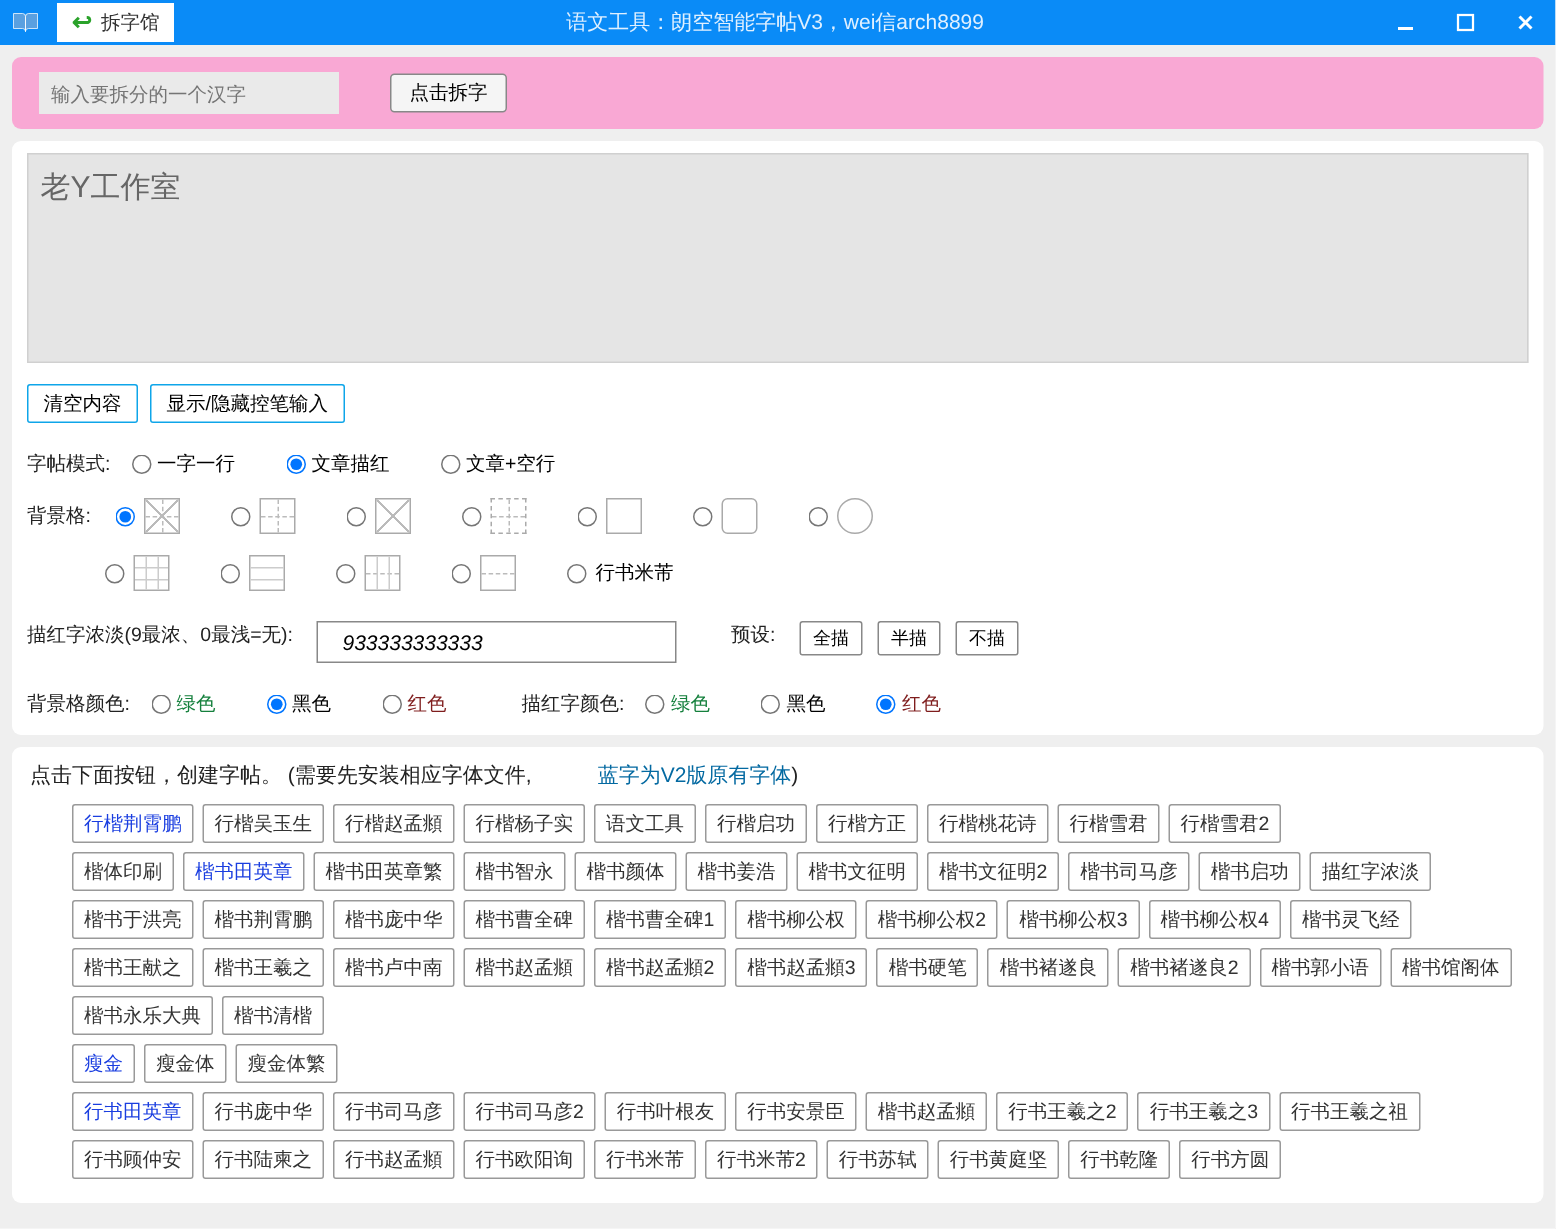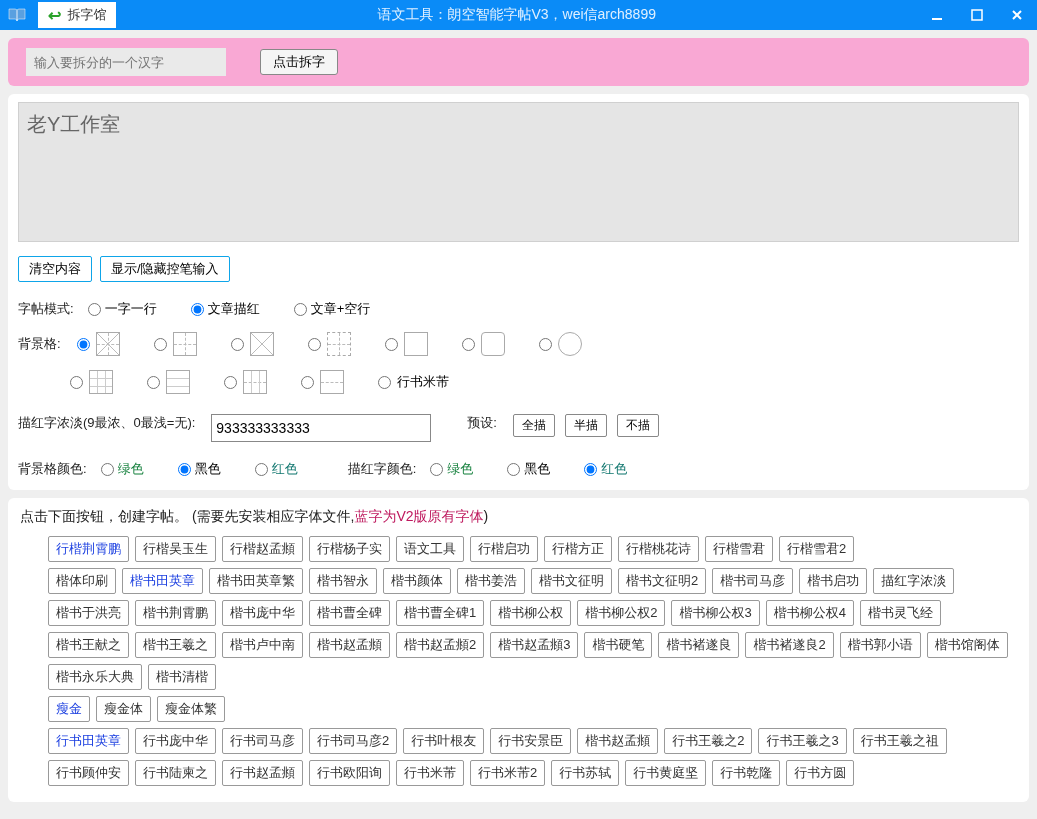--- a/index.html
+++ b/index.html
@@ -39,32 +39,32 @@
 .grid-box .v { position: absolute; left: 50%; top: 0; bottom: 0; border-left: 1px dashed #bbb; }
 .grid-box .d1 { position: absolute; top: 0; left: 0; width: 100%; height: 100%; background: linear-gradient(45deg, transparent 48%, #bbb 48%, #bbb 52%, transparent 52%); }
 .grid-box .d2 { position: absolute; top: 0; left: 0; width: 100%; height: 100%; background: linear-gradient(-45deg, transparent 48%, #bbb 48%, #bbb 52%, transparent 52%); }
 .grid-box .h3a { position: absolute; top: 33%; left: 0; right: 0; border-top: 1px solid #ccc; }
 .grid-box .h3b { position: absolute; top: 66%; left: 0; right: 0; border-top: 1px solid #ccc; }
 .grid-box .v3a { position: absolute; left: 33%; top: 0; bottom: 0; border-left: 1px solid #ccc; }
 .grid-box .v3b { position: absolute; left: 66%; top: 0; bottom: 0; border-left: 1px solid #ccc; }
 .grid-circle { width: 24px; height: 24px; border: 1px solid #aaa; border-radius: 50%; display: inline-block; }
 
 .density-row { display: flex; align-items: flex-start; margin-top: 20px; gap: 10px; }
-.density-row input[type=text] { width: 220px; height: 28px; border: 1px solid #888; padding: 0 4px; font-size: 14px; }
+.density-row input[type=text] { width: 240px; height: 28px; border: 1px solid #888; padding: 0 16px; font-size: 14px; font-style: italic; }
 
 .panel3 { background: #fff; border-radius: 6px; margin: 8px; padding: 10px 12px 16px; }
 .instr { font-size: 14px; color: #222; margin-bottom: 10px; }
-.blue { color: #be185d; }
+.blue { color: #0369a1; margin-left: 44px; }
 
 .font-btns { display: flex; flex-wrap: wrap; gap: 6px; margin-top: 6px; padding-left: 28px; }
 .font-btn { border: 1px solid #999; background: #fff; padding: 3px 7px; border-radius: 2px; cursor: pointer; font-size: 13px; color: #333; white-space: nowrap; }
 .font-btn.blue-text { color: #1a3ee0; }
 
 .green-text { color: #15803d; }
-.red-text { color: #0f766e; }
+.red-text { color: #7f1d1d; }
 </style>
 </head>
 <body>
 
 <div class="titlebar">
   <div class="book-icon">
     <svg width="18" height="14" viewBox="0 0 18 14">
         <path d="M1 1 h6 a2 2 0 0 1 2 2 v10 a2 2 0 0 0 -2 -2 h-6 z M17 1 h-6 a2 2 0 0 0 -2 2 v10 a2 2 0 0 1 2 -2 h6 z" fill="#5aa0e0" stroke="#fff" stroke-width="0.5"></path>
       </svg>
   </div>

